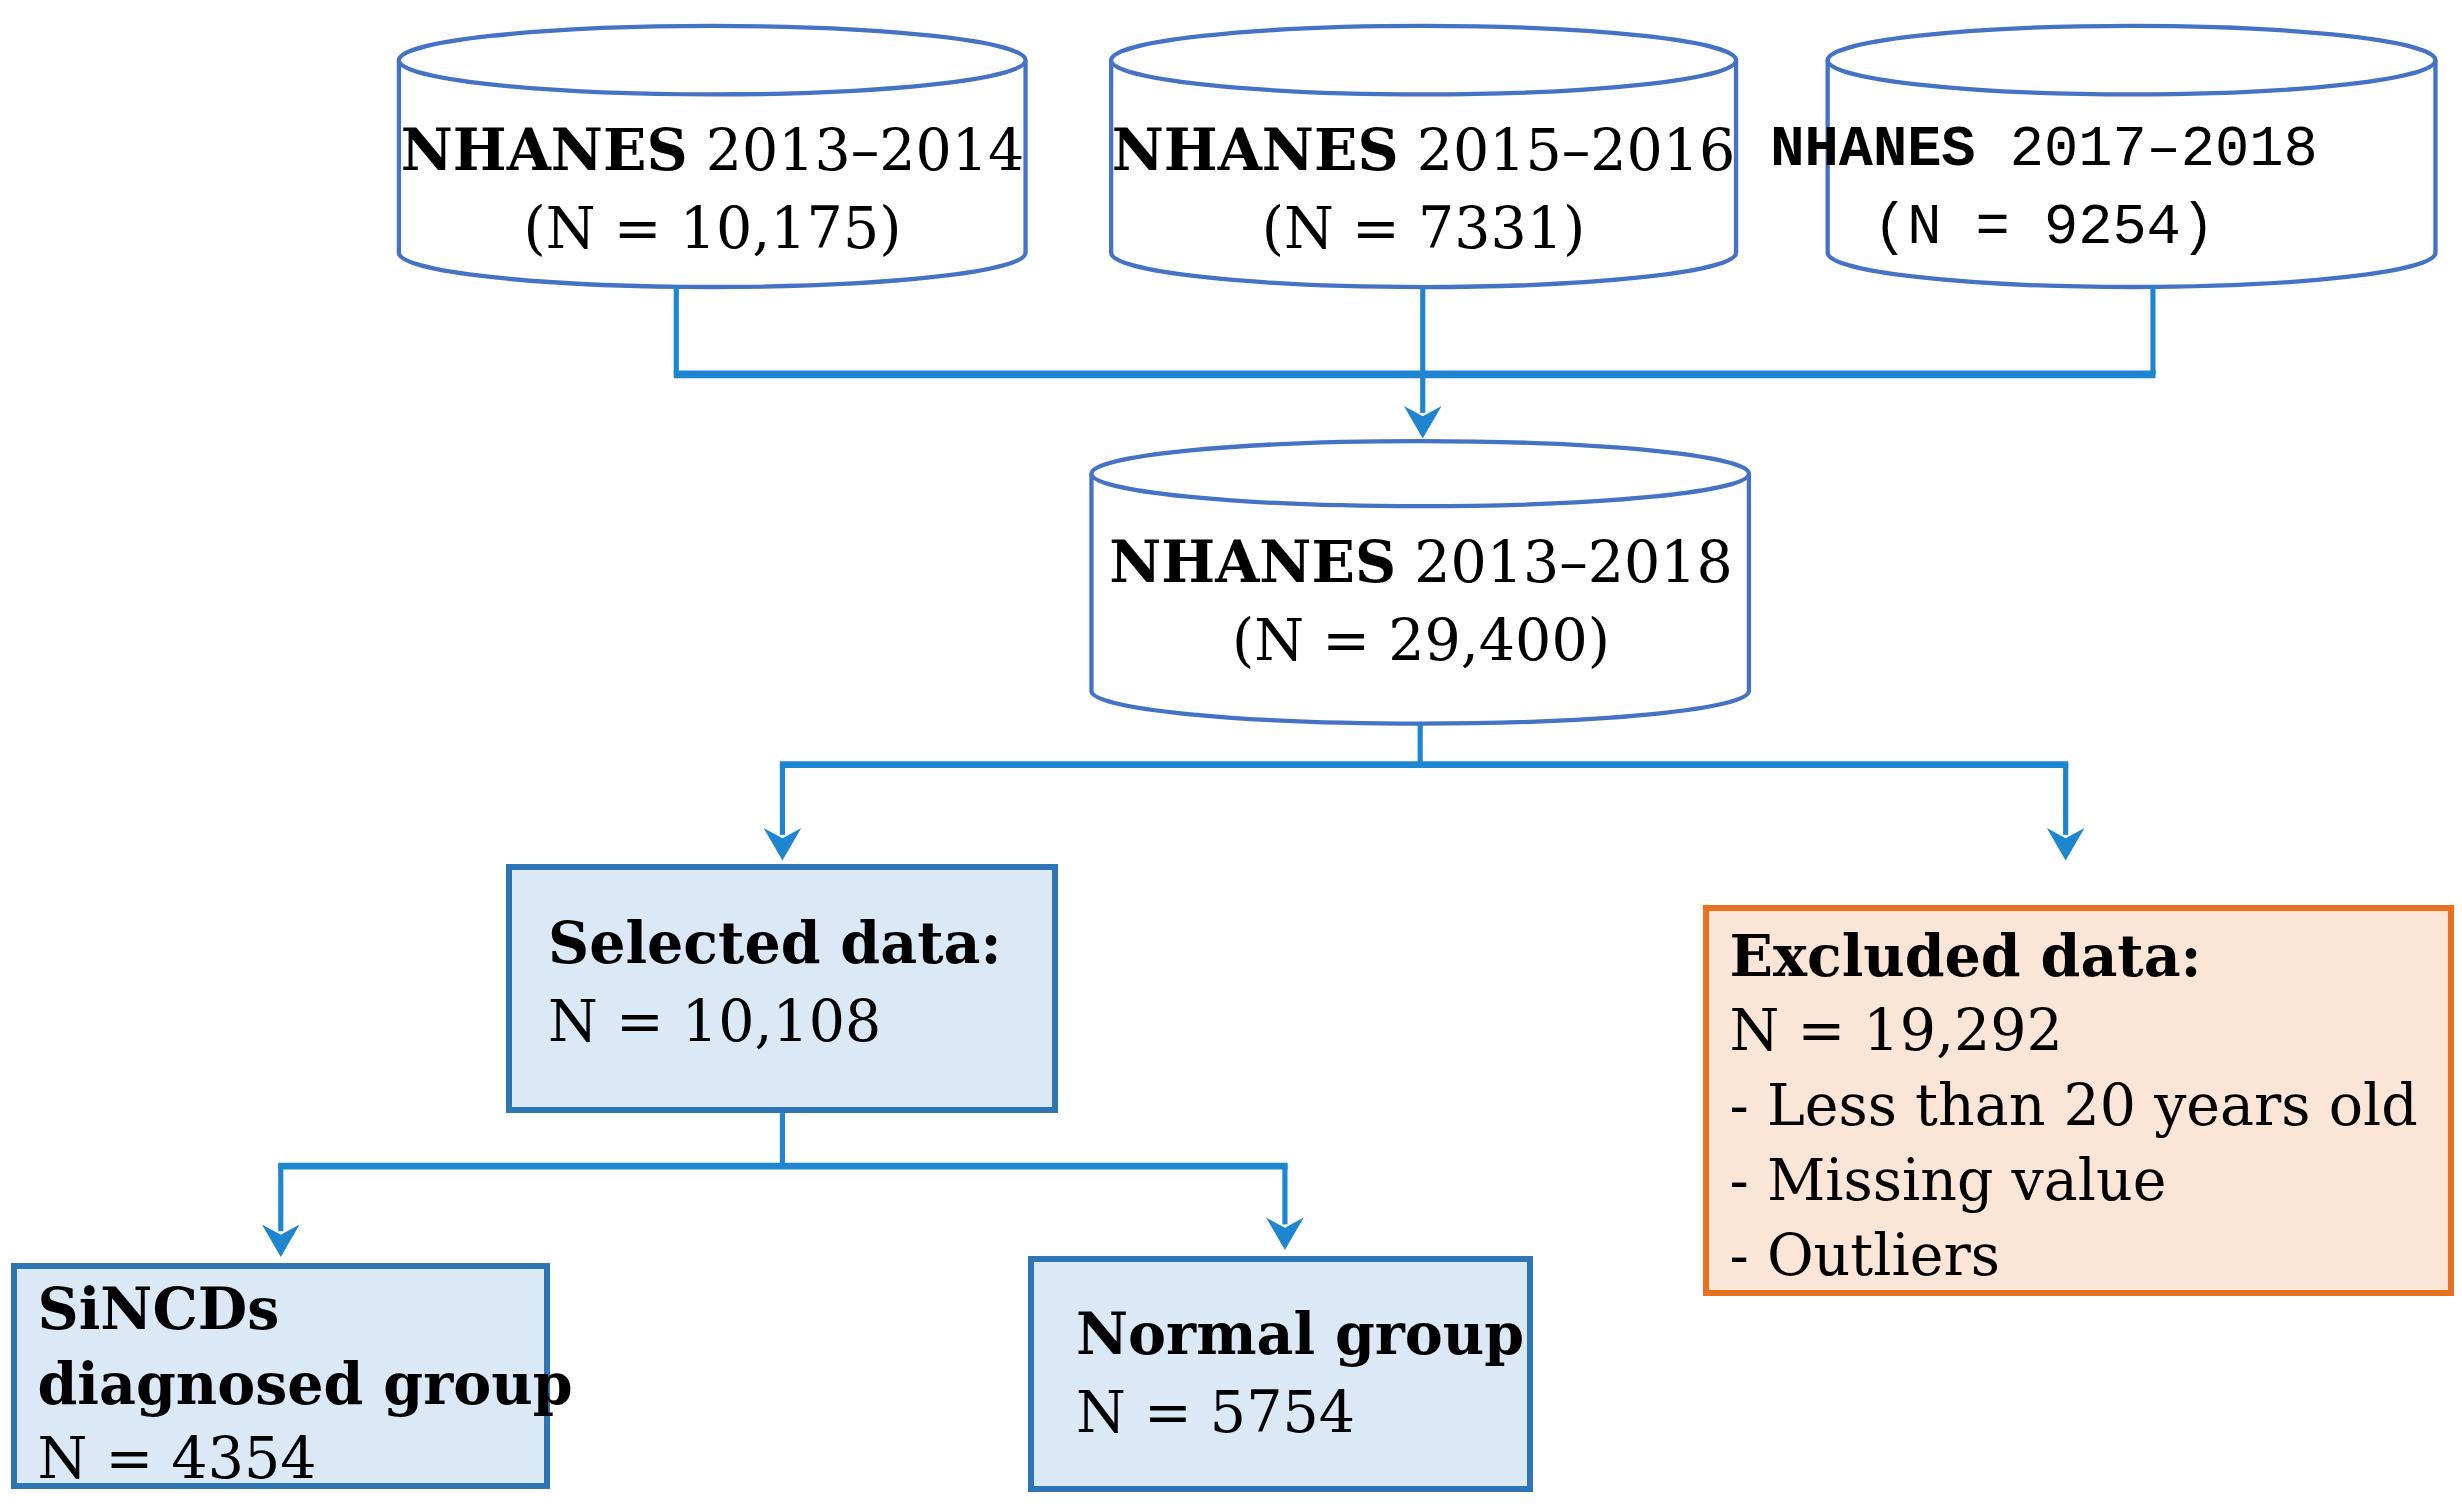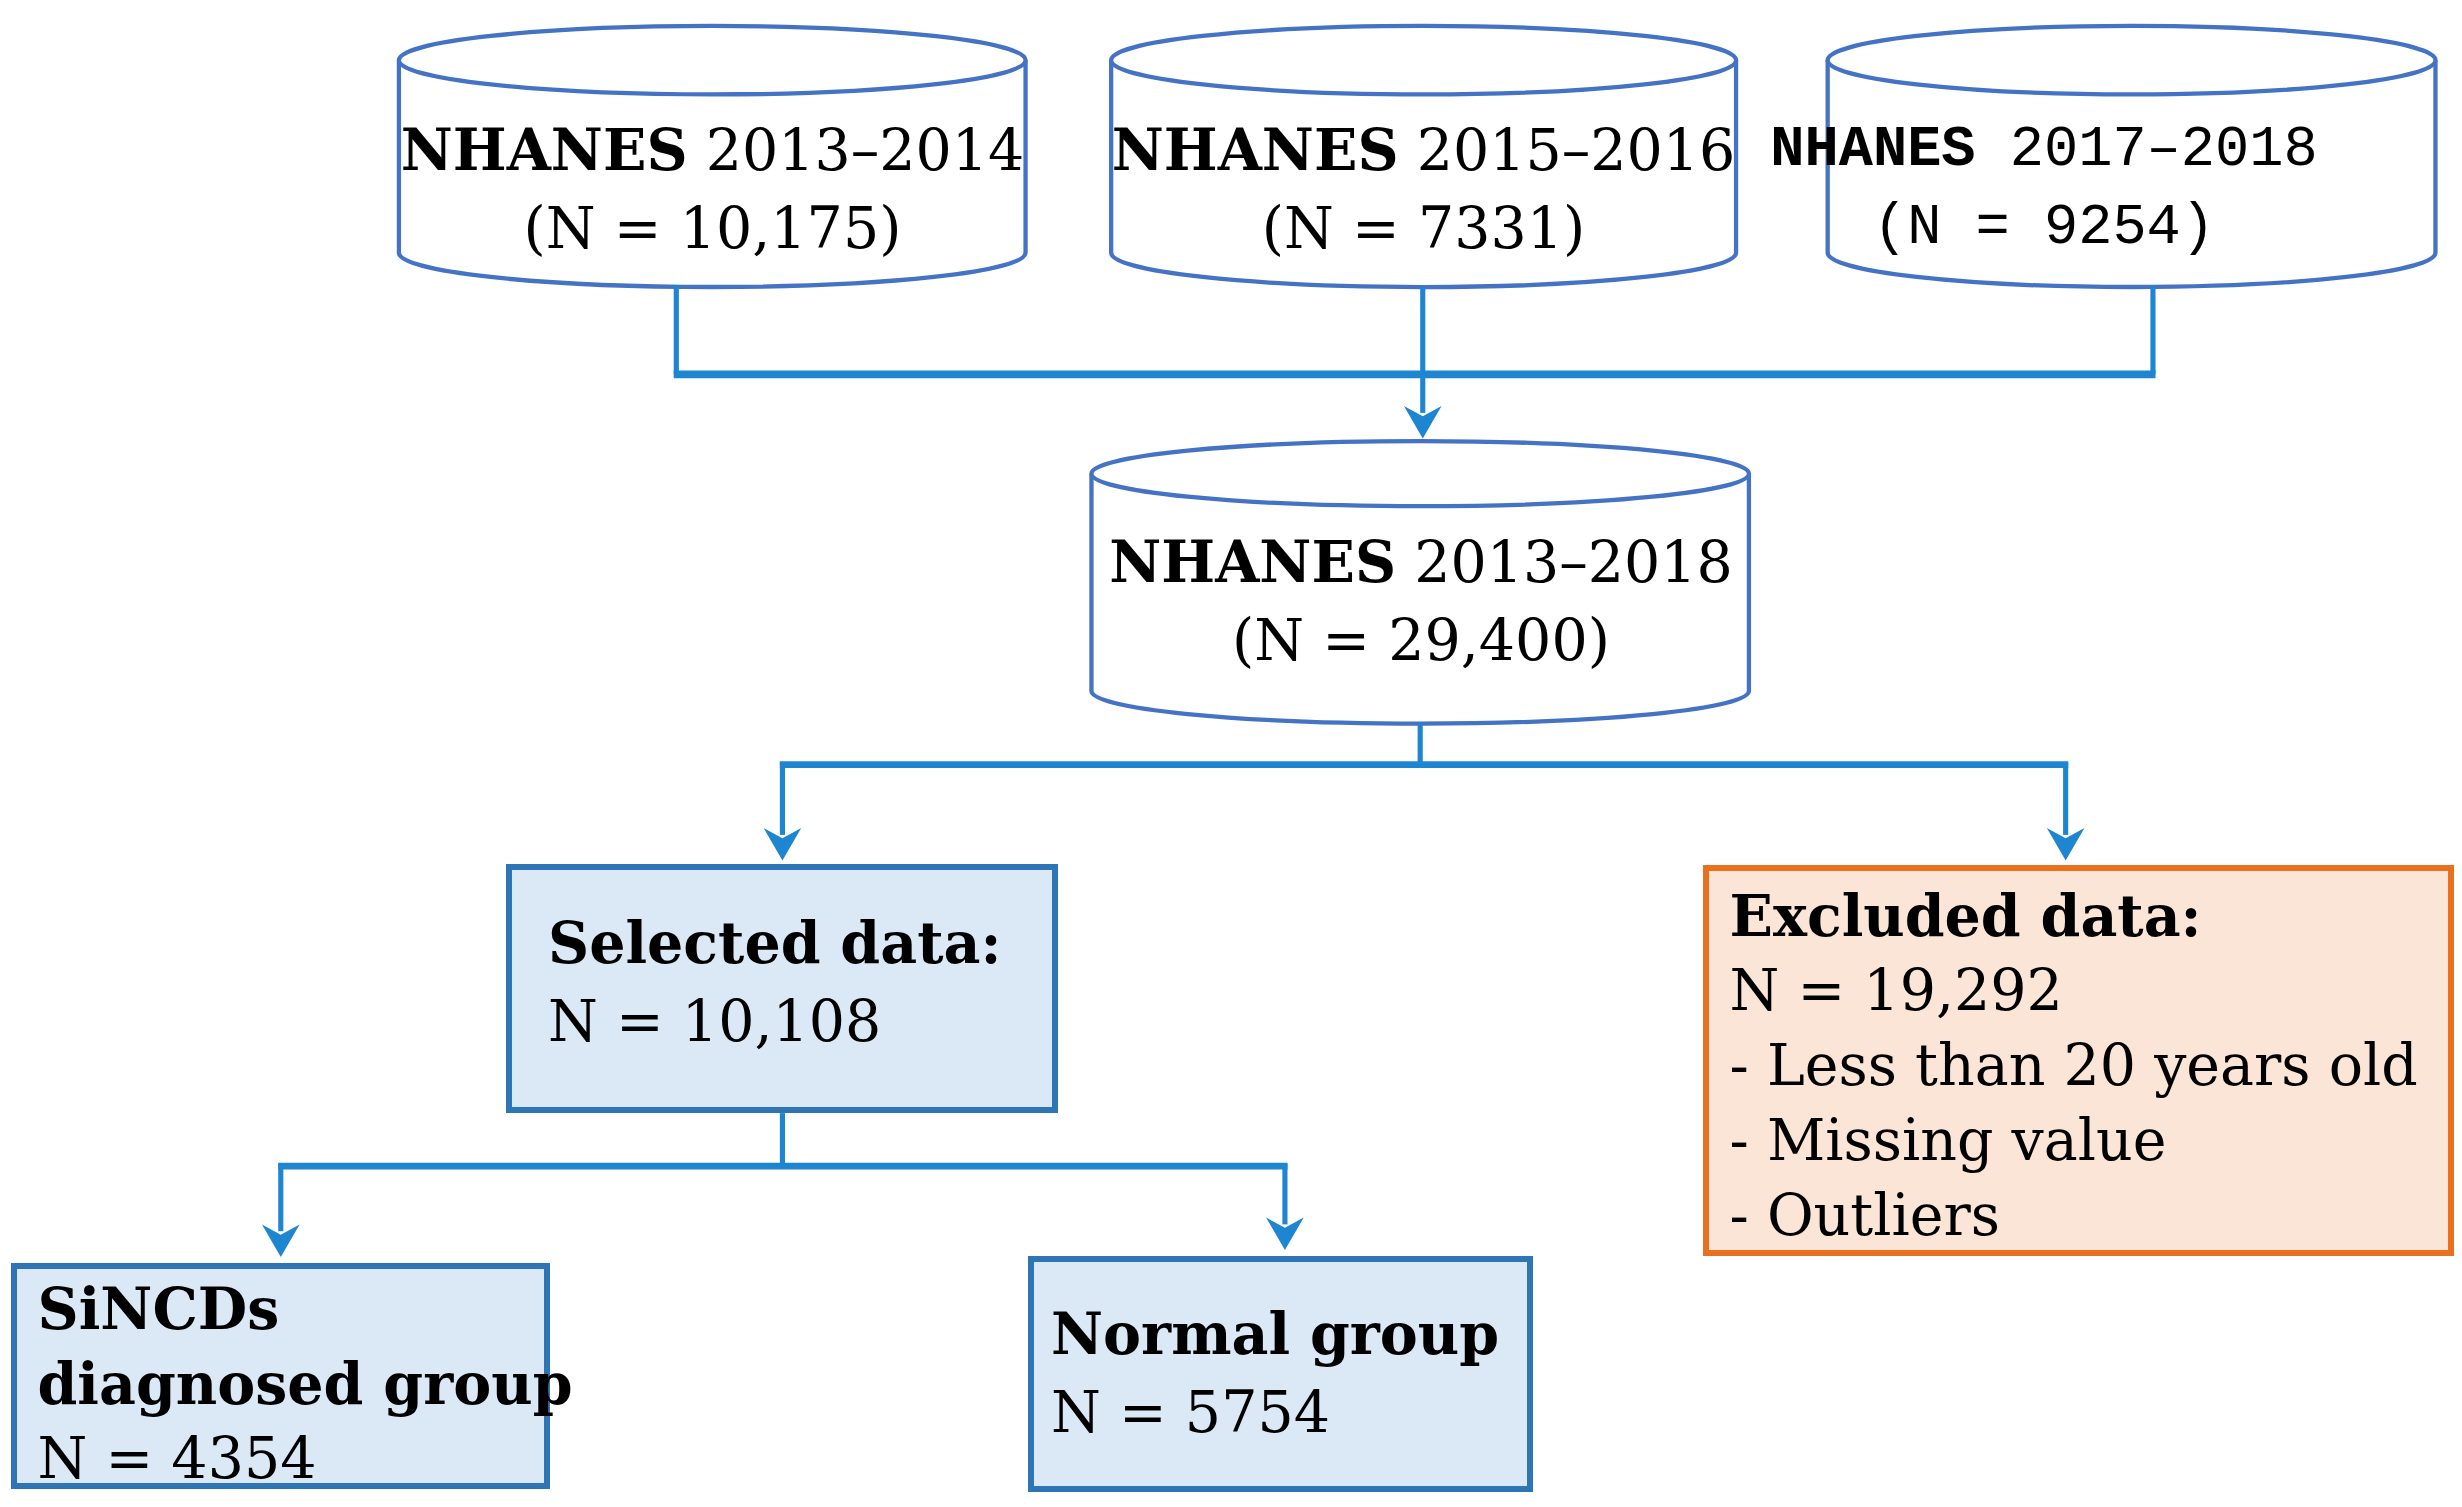--- a/index.html
+++ b/index.html
@@ -10,21 +10,21 @@
     font-family:"DejaVu Serif","Liberation Serif",serif;
     color:#000000;
     overflow:hidden;
   }
   #shapes{position:absolute;left:0;top:0;width:2462px;height:1508px;}
   .txt{position:absolute;font-size:57px;line-height:78px;white-space:nowrap;}
   .cyl-label{text-align:center;}
   .b{font-weight:bold;}
   .box{position:absolute;box-sizing:border-box;font-size:57px;line-height:78px;}
   .box.blue{background:#dbe9f6;border:6.8px solid #2e75b6;}
-  .box.orange{background:#fbe5d6;border:6.8px solid #e8701f;}
+  .box.orange{background:#fbe5d6;border:6.8px solid #e8701f;margin-top:40px;}
   .box .line{white-space:nowrap;}
 </style>
 </head>
 <body>
 
 <div id="canvas">
 
   <svg id="shapes" viewBox="0 0 2876 1761">
 
     <g>
@@ -106,19 +106,19 @@
     <div class="line">- Missing value</div>
     <div class="line">- Outliers</div>
   </div>
 
   <div class="box blue" style="left:11px;top:1263px;width:539px;height:226px;padding:1.7px 0 0 20.5px;line-height:75px;">
     <div class="line b">SiNCDs</div>
     <div class="line b">diagnosed group</div>
     <div class="line">N = 4354</div>
   </div>
 
-  <div class="box blue" style="left:1028px;top:1256px;width:505px;height:236px;padding:33px 0 0 17px;">
+  <div class="box blue" style="left:1028px;top:1256px;width:505px;height:236px;padding:33px 0 0 42px;">
     <div class="line b">Normal group</div>
     <div class="line">N = 5754</div>
   </div>
 
 </div>
 
 
 </body></html>

